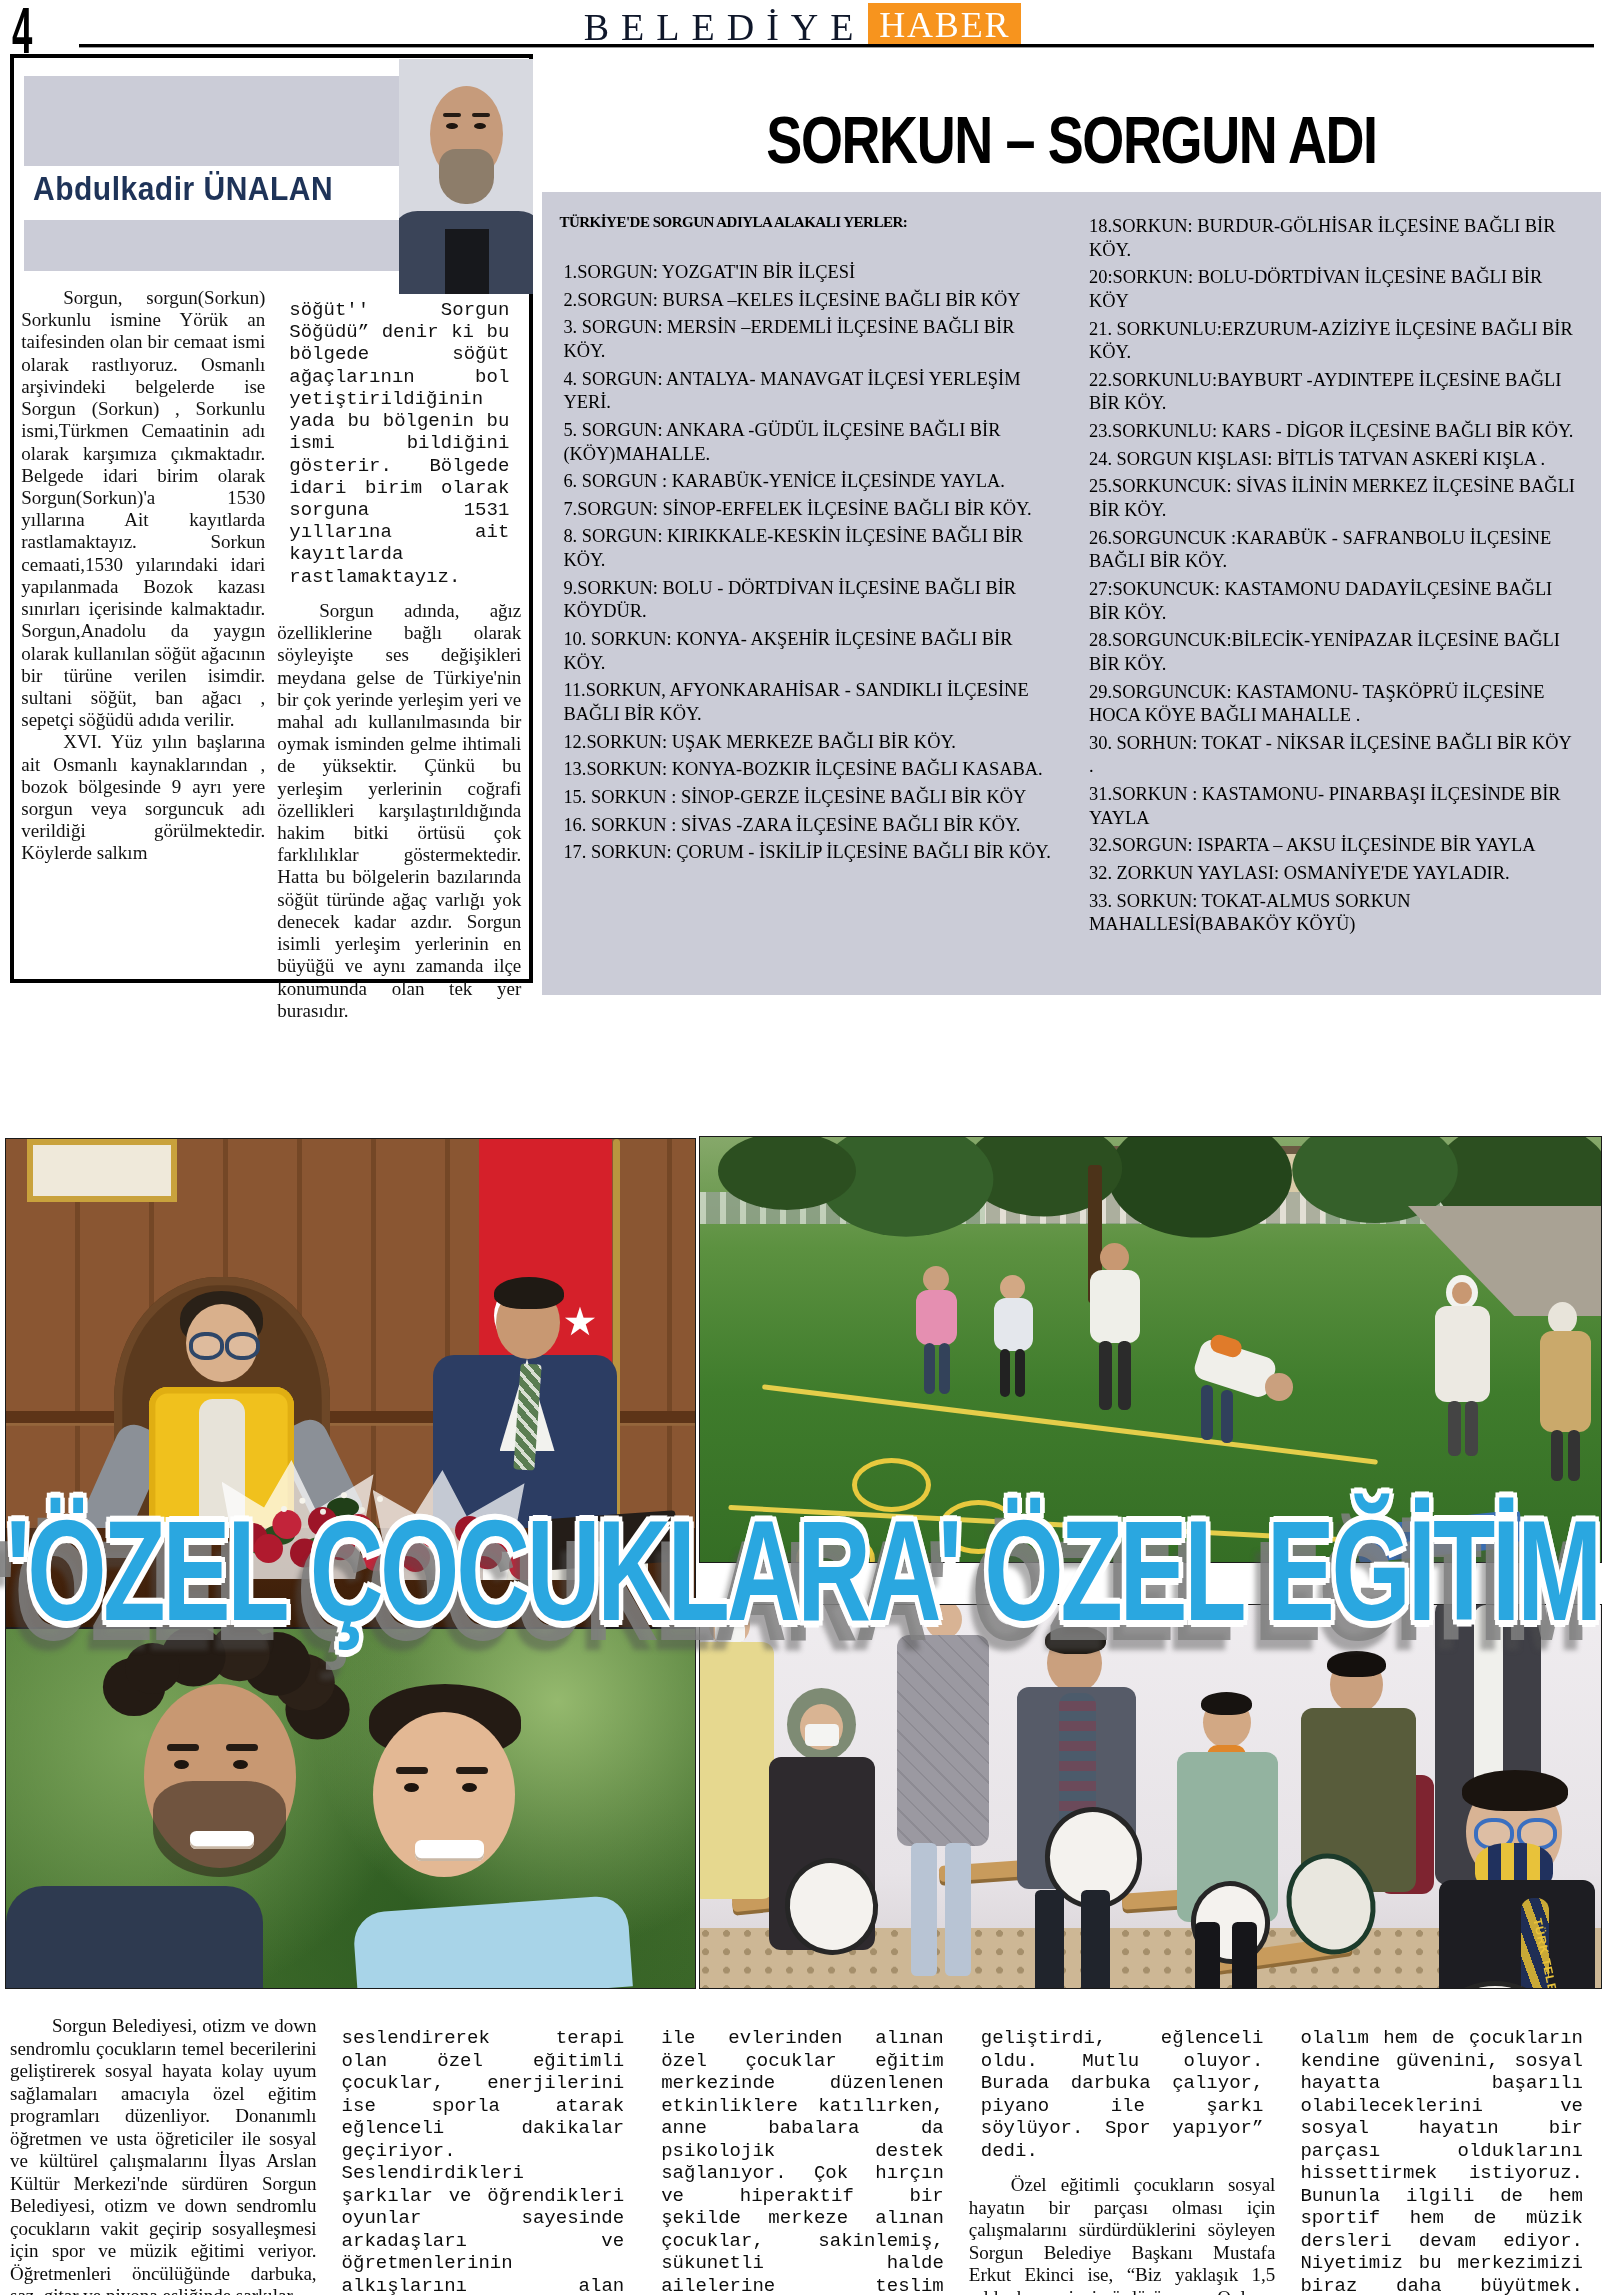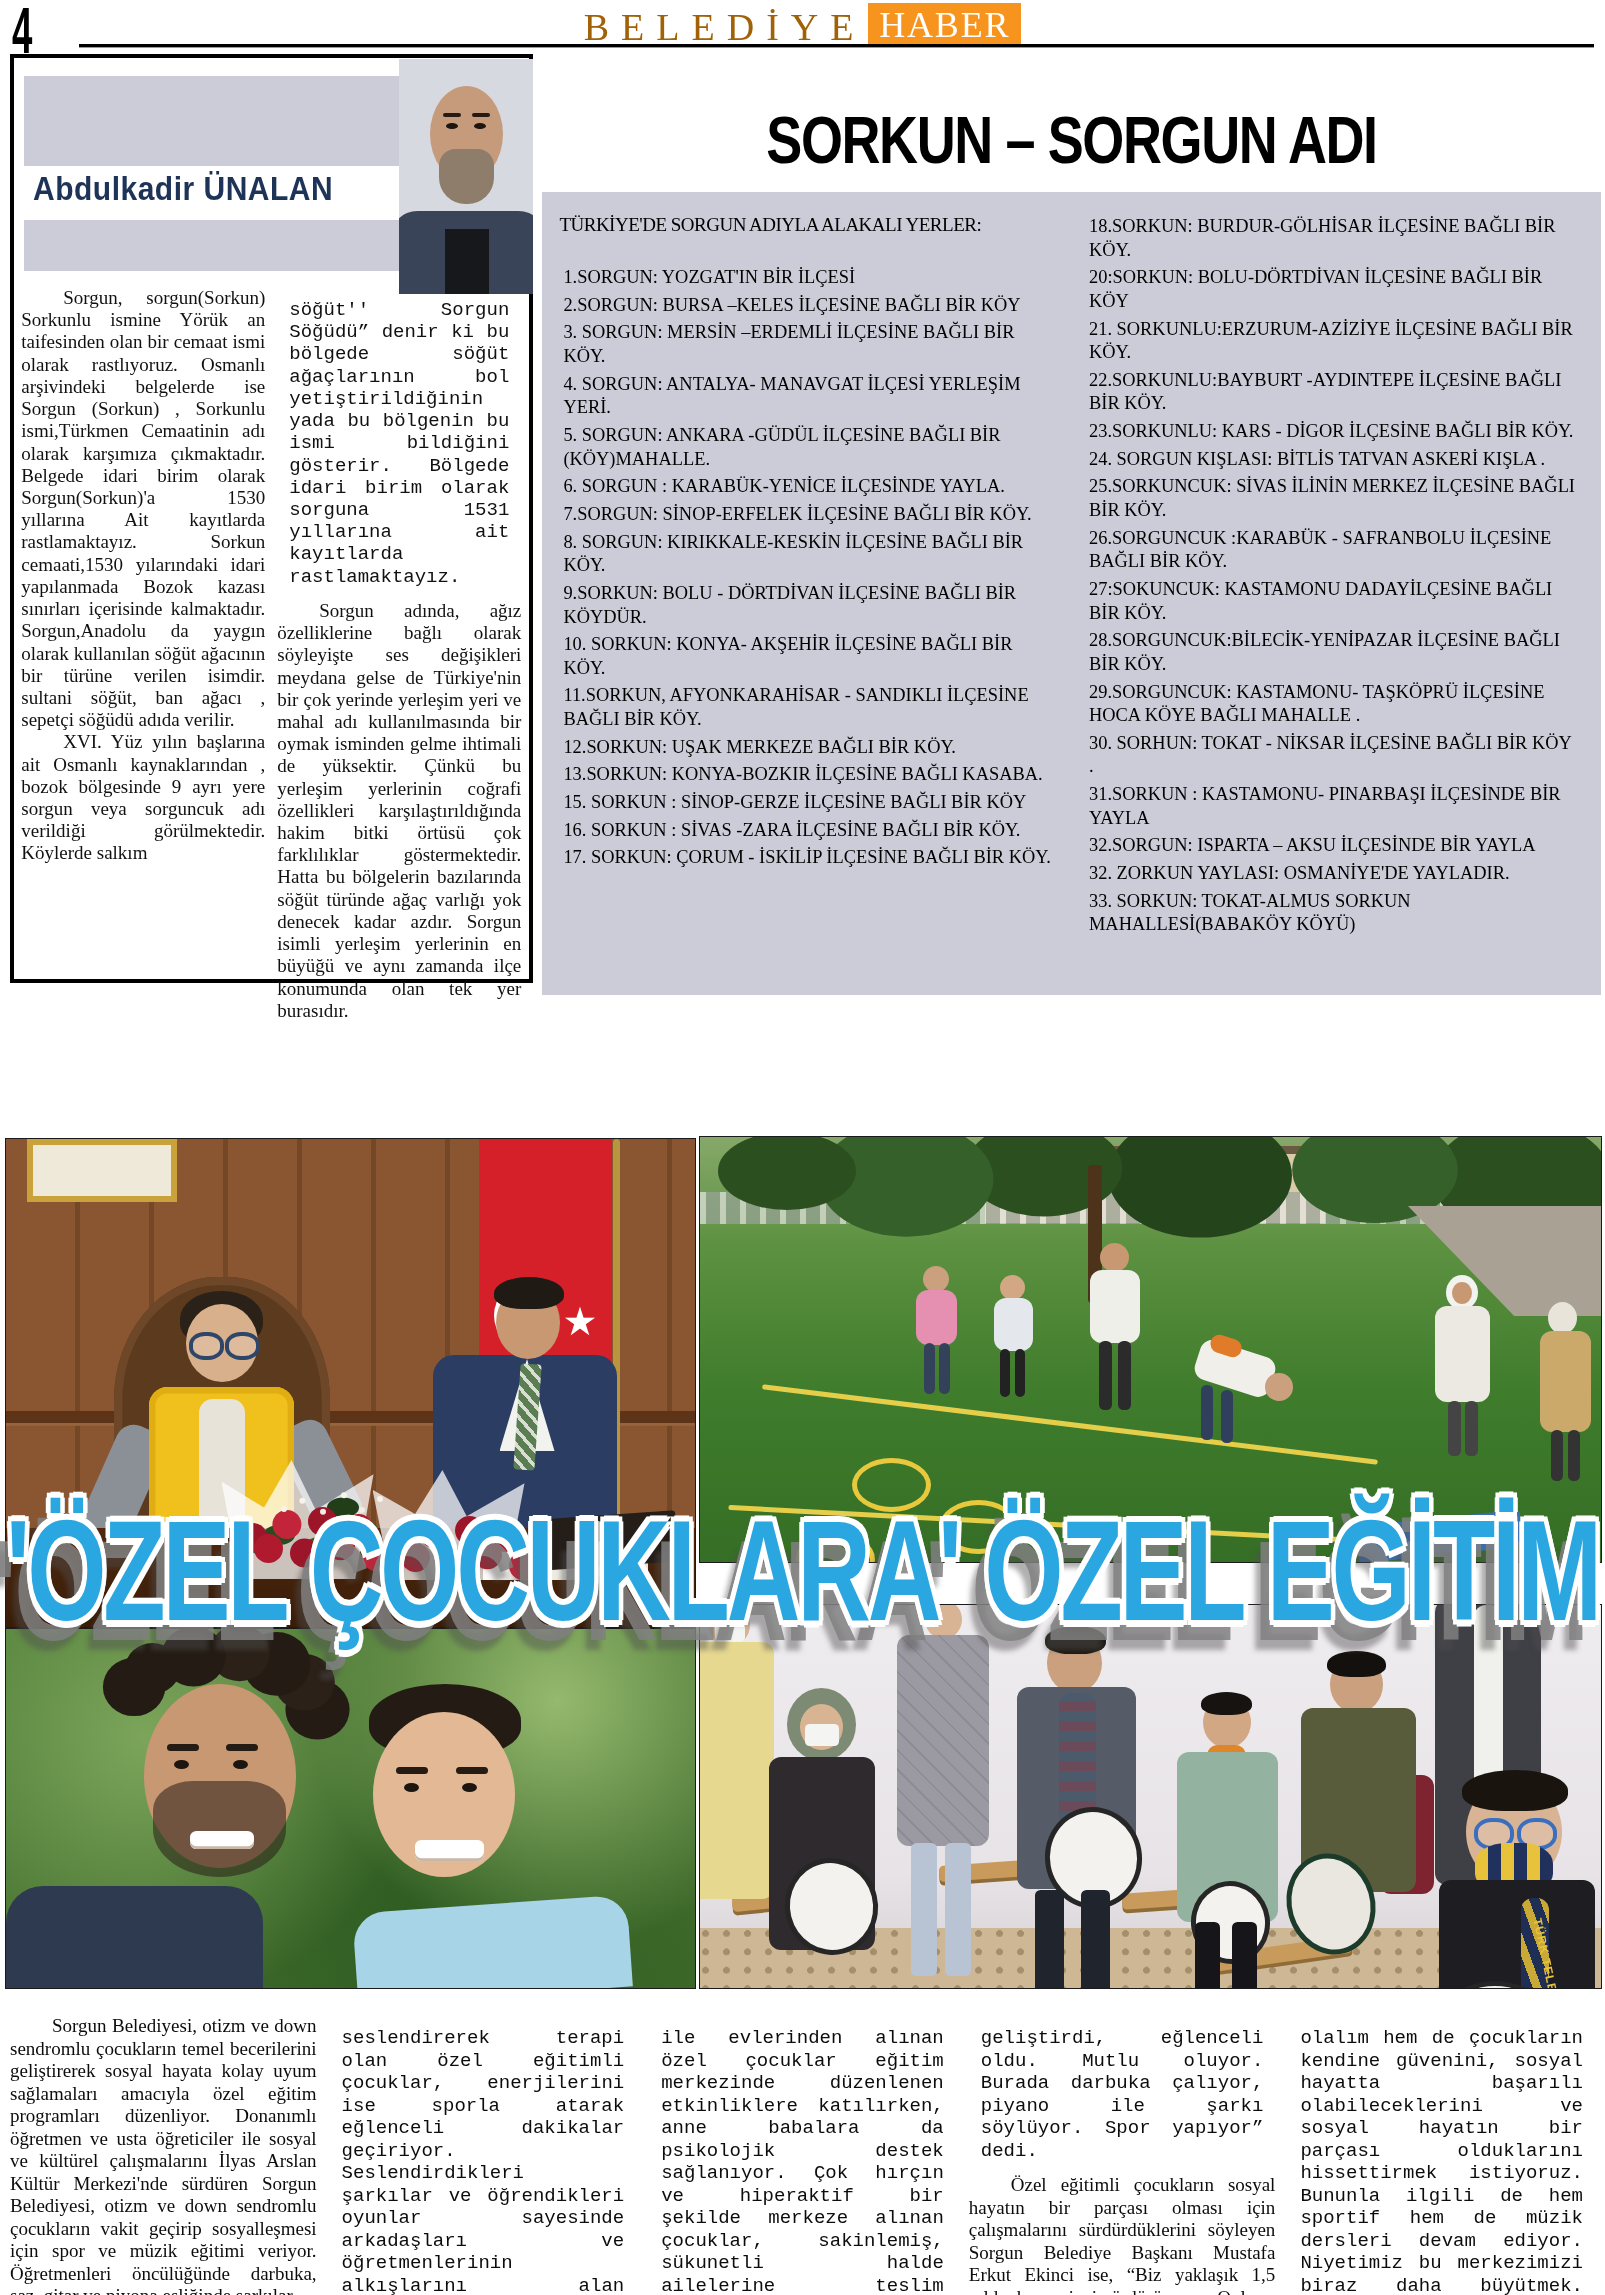--- a/index.html
+++ b/index.html
@@ -4,21 +4,21 @@
 <style>
   html,body{margin:0;padding:0;background:#fff;}
   #page{position:relative;width:1605px;height:2310px;background:#fff;overflow:hidden;
         font-family:"Liberation Serif", serif;color:#111;}
   .abs{position:absolute;}
 
   
   .pagenum{position:absolute;left:12px;top:-6.4px;font-family:"Liberation Sans",sans-serif;
            font-weight:bold;font-size:61px;transform:scale(0.6,1.05);transform-origin:left top;color:#000;}
   .masthead{position:absolute;top:2.8px;left:0;width:100%;text-align:center;white-space:nowrap;}
-  .mh-title{font-family:"Liberation Serif",serif;font-size:38px;letter-spacing:12px;color:#a16207;font-weight:500;}
+  .mh-title{font-family:"Liberation Serif",serif;font-size:38px;letter-spacing:12px;color:#0f172a;font-weight:500;}
   .mh-badge{display:inline-block;font-family:"Liberation Serif",serif;font-size:36px;letter-spacing:1.8px;
             color:#fff;background:#f7941e;padding:0.9px 11px 2.8px 11px;margin-left:2.8px;vertical-align:2.8px;}
   .mh-rule{position:absolute;left:79px;right:11px;top:44px;height:3.2px;background:#000;border-bottom:1.8px solid #9a9a9a;}
 
   
   .author-box{position:absolute;left:10px;top:54px;width:523px;height:929px;border:4.6px solid #000;
               background:#fff;box-sizing:border-box;}
   .a-band{position:absolute;background:#cbccd7;}
   .a1{left:10px;top:18.4px;width:440px;height:90px;}
   .a2{left:10px;top:162px;width:440px;height:51px;}
@@ -31,21 +31,21 @@
   .p-cont{margin:12px;font-family:Liberation Mono, monospace;}
   .a-col p + p{margin-top:0;}
 
   
   .main-title{position:absolute;left:542px;top:102px;width:1059px;text-align:center;margin:0;
               font-family:"Liberation Sans",sans-serif;font-weight:bold;font-size:54px;letter-spacing:-1.4px;
               transform:scaleY(1.22);transform-origin:center top;color:#000;white-space:nowrap;}
   .list-block{position:absolute;left:542px;top:192px;width:1059px;height:803px;background:#cbccd7;
               box-sizing:border-box;padding:19px 17.4px;display:flex;gap:27px;}
   .list-col{flex:1;font-size:18.4px;line-height:1.285;color:#000;}
-  .list-header{font-weight:normal;font-size:19px;margin:1.8px 0 29px 0;letter-spacing:-0.5px;}
+  .list-header{font-weight:bold;font-size:15px;margin:1.8px 0 29px 0;letter-spacing:-0.5px;}
   .li{margin:4px;}
 
   
   .photo{position:absolute;overflow:hidden;background:#888;outline:1.4px solid #1a1a1a;}
   .ph-office{left:5.5px;top:1139px;width:689px;height:488px;
      background:repeating-linear-gradient(90deg,#8a5632 0 69px,#744726 69px 74px),
                 linear-gradient(180deg,#6e4223,#7c4e2b);}
   .ph-outdoor{left:700px;top:1137px;width:901px;height:425px;
      background:linear-gradient(180deg,#86a86a 0,#5c9140 26%,#3f7c2c 60%,#356e25 100%);}
   .ph-selfie{left:5.5px;top:1629px;width:689px;height:359px;

